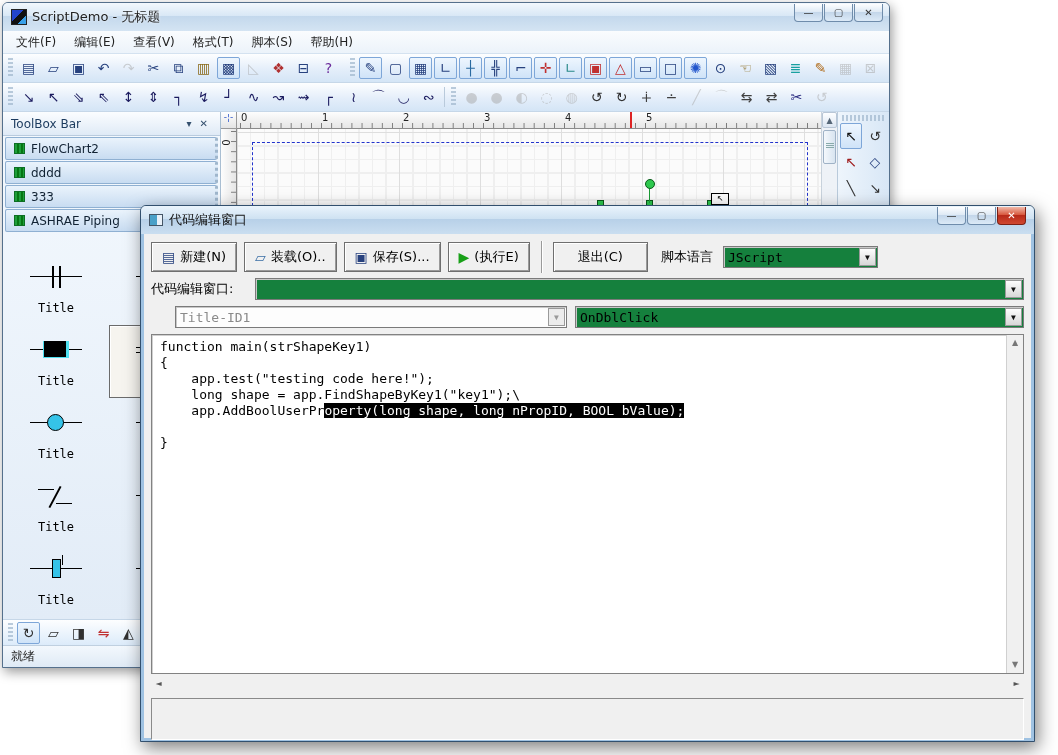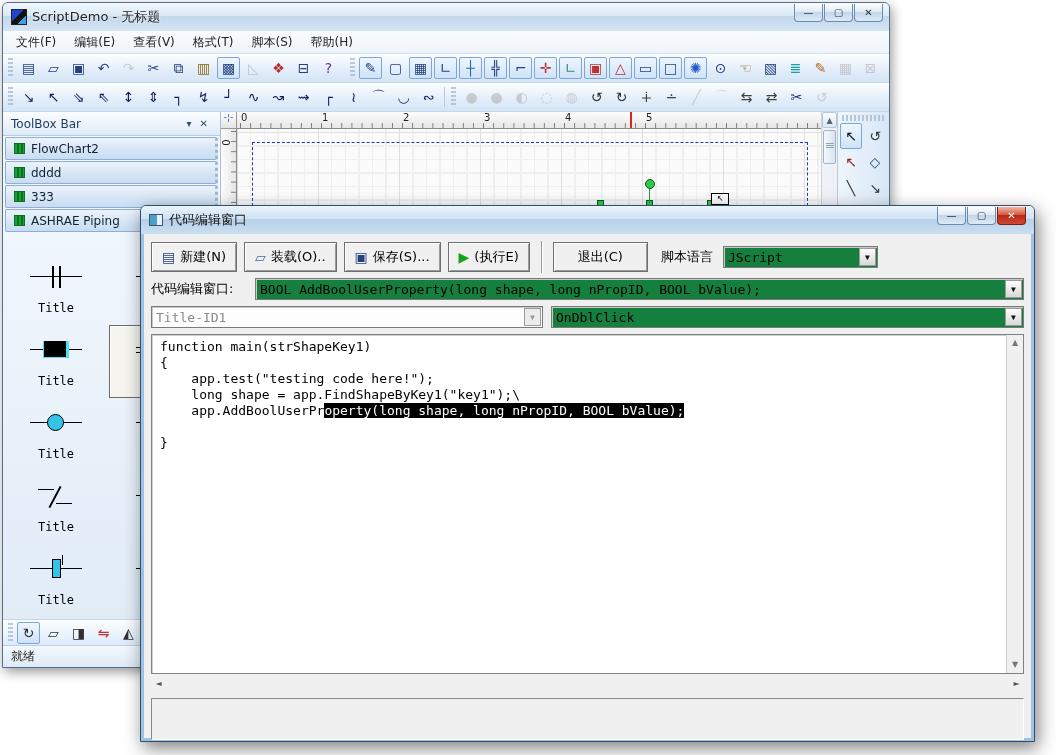--- a/index.html
+++ b/index.html
@@ -155,21 +155,21 @@
   .combo .carr{ position:absolute; right:1px; top:1px; bottom:1px; width:17px;
     background:linear-gradient(#fdfdfd,#d8d8d8); border:1px solid #9a9a9a;
     font-size:8px; display:flex; align-items:center; justify-content:center; color:#111; }
   .combo.disabled{ color:#8a8a8a; background:#fdfdfd; }
   .combo.disabled .carr{ background:#ececec; color:#999; }
   .lang-combo{ width:155px; }
 
   .proto-row{ display:flex; align-items:center; margin-top:2px; }
   .proto-label{ font-size:13px; width:104px; flex:0 0 104px; }
   .proto-combo{ flex:1; }
-  .combos-row{ display:flex; align-items:center; margin-top:6px; gap:8px; }
+  .combos-row{ display:flex; align-items:center; margin-top:6px; gap:8px;margin-left:24px; }
   .shape-combo{ width:392px; flex:0 0 392px; }
   .event-combo{ flex:1; }
 
   .editor-wrap{ position:relative; margin-top:6px; height:340px; border:1px solid #828282;
     background:#fff; box-shadow:1px 1px 0 #d0d0d0 inset; }
   .editor{ position:absolute; left:0; top:0; right:17px; bottom:0; overflow:hidden;
     font-family:"DejaVu Sans Mono", monospace; font-size:13px; line-height:16px; padding:4px 8px; color:#000; }
   .code-line{ white-space:pre; min-height:16px; }
   .code-line .sel{ background:#000; color:#fff; }
   .ed-vscroll{ position:absolute; right:0; top:0; bottom:0; width:17px; background:#f0f0f0; border-left:1px solid #d0d0d0; }
@@ -519,21 +519,20 @@
         <span class="lang-label">脚本语言</span>
         <span class="combo lang-combo">
           <span>JScript</span>
           <span class="carr">▼</span>
         </span>
       </div>
 
       <div class="proto-row">
         <span class="proto-label">代码编辑窗口:</span>
         <span class="combo proto-combo">
-          <span>BOOL AddBoolUserProperty(long shape, long nPropID, BOOL bValue);</span>
           <span class="carr">▼</span>
         </span>
       </div>
 
       <div class="combos-row">
         <span class="combo shape-combo disabled">
           <span>Title-ID1</span>
           <span class="carr">▼</span>
         </span>
         <span class="combo event-combo">

